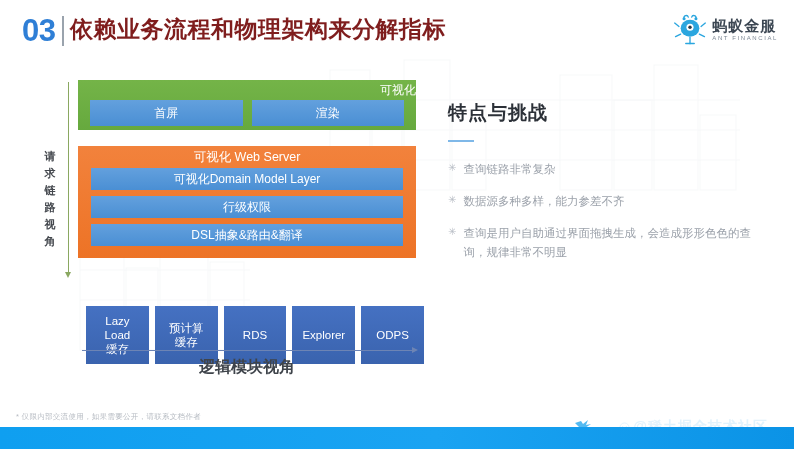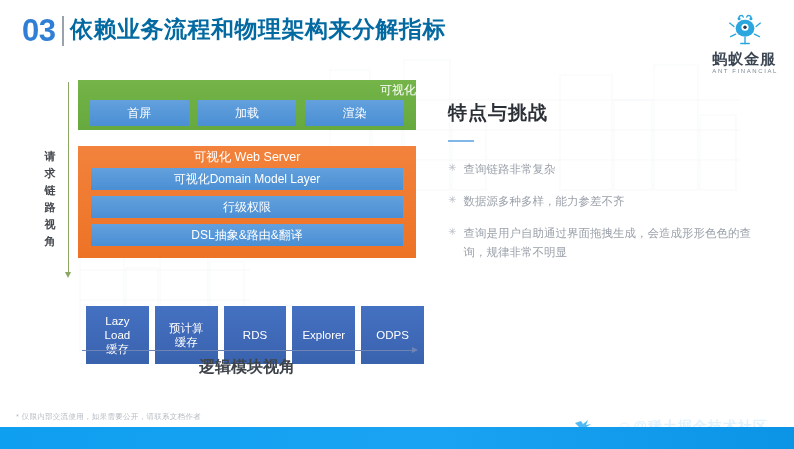--- a/index.html
+++ b/index.html
@@ -44,33 +44,32 @@
     position: absolute;
     left: 62px; top: 16px;
     width: 2px; height: 30px;
     background: #9aa3ad;
   }
   #page-title {
     position: absolute;
     left: 70px; top: 14px;
     font-size: 23px;
     font-weight: bold;
-    color: #0369a1;
+    color: #7f1d1d;
     letter-spacing: 0.5px;
     white-space: nowrap;
   }
 
   
   #brand {
     position: absolute;
     right: 16px; top: 12px;
     display: flex;
     align-items: center;
     gap: 5px;
-    flex-direction: column;
   }
   #brand-mark { width: 34px; height: 34px; flex: 0 0 auto; }
   #brand-text { display: flex; flex-direction: column; line-height: 1; }
   #brand-cn {
     font-size: 15px;
     font-weight: bold;
     color: #3b4652;
     letter-spacing: 1px;
   }
   #brand-en {
@@ -367,21 +366,20 @@
 路
 视
 角</div>
     <div id="v-axis-line"></div>
     <div id="v-axis-arrow"></div>
 
     <div id="green-block">
       <div id="green-title">可视化</div>
       <div id="green-items">
         <div class="green-item">首屏</div>
-        <div class="green-item">加载</div>
         <div class="green-item">渲染</div>
       </div>
     </div>
 
     <div id="orange-block">
       <div id="orange-title">可视化 Web Server</div>
       <div id="orange-rows">
         <div class="orange-row">可视化Domain Model Layer</div>
         <div class="orange-row">行级权限</div>
         <div class="orange-row">DSL抽象&amp;路由&amp;翻译</div>

